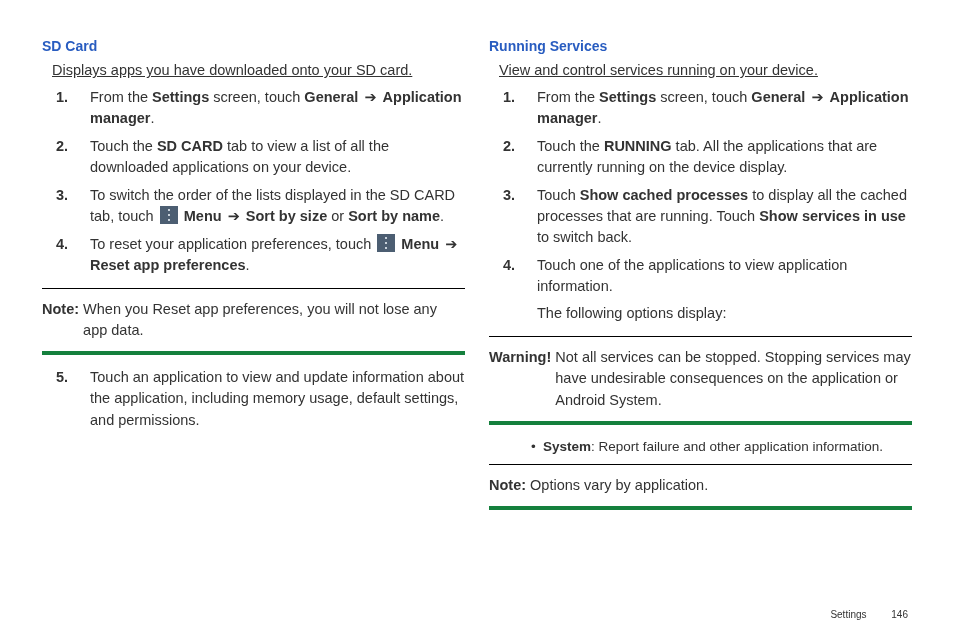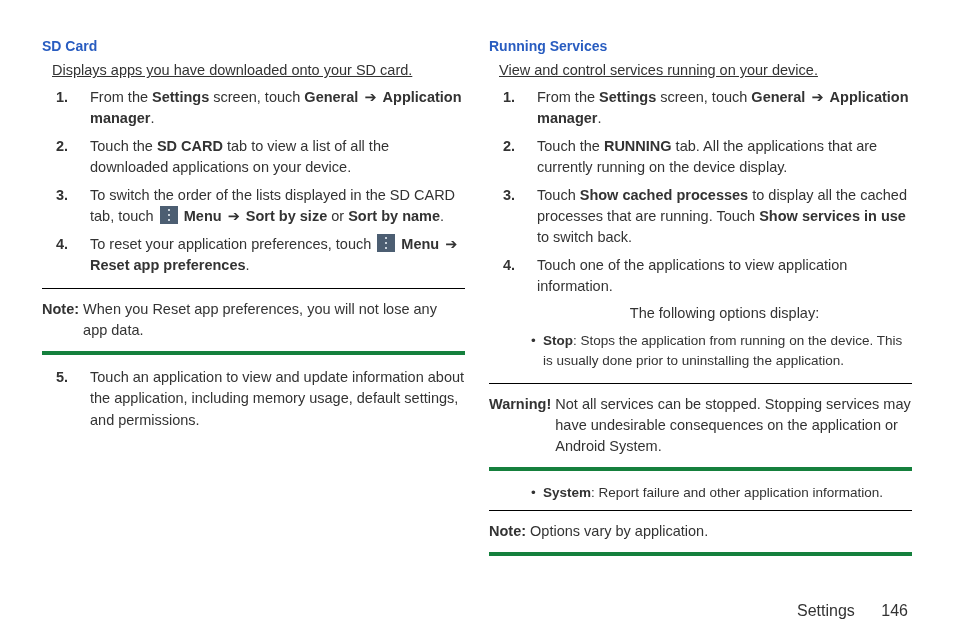--- a/index.html
+++ b/index.html
@@ -106,21 +106,21 @@
       left: 0;
     }
     .subtext {
       margin-left: 34px;
       margin-bottom: 7px;
     }
     .footer {
       position: absolute;
       bottom: 14px;
       right: 46px;
-      font-size: 16px;
+      font-size: 10px;
       text-align: right;
     }
     .footer .pg {
       display: inline-block;
       margin-left: 22px;
     }
   </style>
 </head>
 <body>
 
@@ -166,29 +166,24 @@
         <span>From the </span><span class="b">Settings</span><span> screen, touch </span><span class="b">General</span><span class="arrow"> ➔ </span><span class="b">Application manager</span><span>.</span>
       </li>
       <li>
         <span>Touch the </span><span class="b">RUNNING</span><span> tab. All the applications that are currently running on the device display.</span>
       </li>
       <li>
         <span>Touch </span><span class="b">Show cached processes</span><span> to display all the cached processes that are running. Touch </span><span class="b">Show services in use</span><span> to switch back.</span>
       </li>
       <li>
         <span>Touch one of the applications to view application information.</span>
-        <div class="subtext" style="margin-left:0;margin-top:6px;text-align:center;">The following options display:</div>
+        <div class="subtext" style="margin-left:0;margin-top:6px;">The following options display:</div>
       </li>
     </ol>
 
-    <ul class="bullet">
-      <li>
-        <span class="b">Stop</span><span>: Stops the application from running on the device. This is usually done prior to uninstalling the application.</span>
-      </li>
-    </ul>
 
     <div class="note-block warn-block">
       <div class="hang">
         <span class="label">Warning!</span>
         <span class="txt"> Not all services can be stopped. Stopping services may have undesirable consequences on the application or Android System.</span>
       </div>
     </div>
 
     <ul class="bullet">
       <li>

